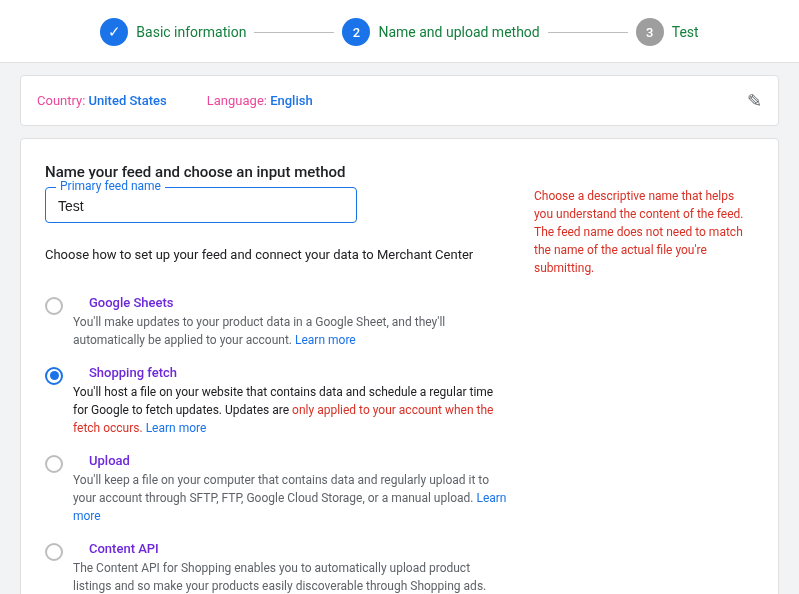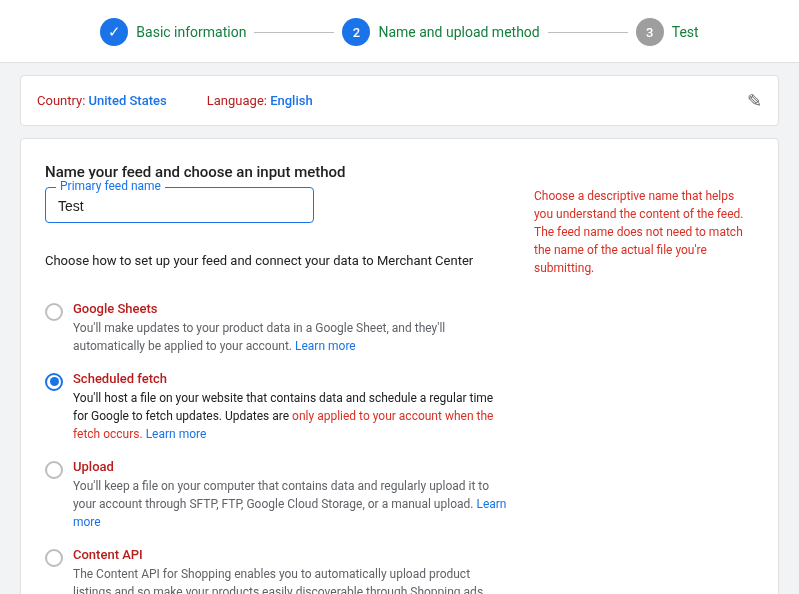--- a/index.html
+++ b/index.html
@@ -74,21 +74,21 @@
       padding: 14px 16px;
       display: flex;
       align-items: center;
       justify-content: space-between;
     }
     .info-bar-text {
       font-size: 13px;
       color: #5f6368;
     }
     .info-bar-text span.label {
-      color: #b91c1c;
+      color: #ec4899;
     }
     .info-bar-text span.value {
       color: #1a73e8;
       font-weight: 500;
     }
     .info-bar-text .separator {
       margin: 0 12px;
     }
     .edit-icon {
       color: #5f6368;
@@ -124,22 +124,22 @@
       line-height: 1.5;
       flex-shrink: 0;
     }
 
     
     .field-wrapper {
       position: relative;
       border: 1.5px solid #1a73e8;
       border-radius: 4px;
       padding: 10px 12px 8px;
-      width: 269px;
-      margin-bottom: 28px;
+      width: 312px;
+      margin-bottom: 22px;
     }
     .field-label {
       position: absolute;
       top: -9px;
       left: 10px;
       background: #fff;
       font-size: 12px;
       color: #1a73e8;
       padding: 0 4px;
     }
@@ -193,22 +193,23 @@
       height: 9px;
       border-radius: 50%;
       background: #1a73e8;
     }
     .radio-content {
       flex: 1;
     }
     .radio-title {
       font-size: 13px;
       font-weight: 500;
-      color: #b91c1c;
+      color: #6d28d9;
       margin-bottom: 3px;
+      margin-left: 16px;
     }
     .radio-desc {
       font-size: 12px;
       color: #5f6368;
       line-height: 1.5;
     }
     .radio-desc .learn-more {
       color: #1a73e8;
       text-decoration: none;
       cursor: pointer;
@@ -284,21 +285,21 @@
             <div class="radio-desc">
               <span>You'll make updates to your product data in a Google Sheet, and they'll automatically be applied to your account.</span>
               <a class="learn-more">Learn more</a>
             </div>
           </div>
         </div>
 
         <div class="radio-item">
           <div class="radio-button selected"></div>
           <div class="radio-content">
-            <div class="radio-title">Scheduled fetch</div>
+            <div class="radio-title">Shopping fetch</div>
             <div class="radio-desc highlighted">
               <span>You'll host a file on your website that contains data and schedule a regular time for Google to fetch updates. Updates are </span><span class="highlight-text">only applied to your account when the fetch occurs.</span> <a class="learn-more">Learn more</a>
             </div>
           </div>
         </div>
 
         <div class="radio-item">
           <div class="radio-button"></div>
           <div class="radio-content">
             <div class="radio-title">Upload</div>

